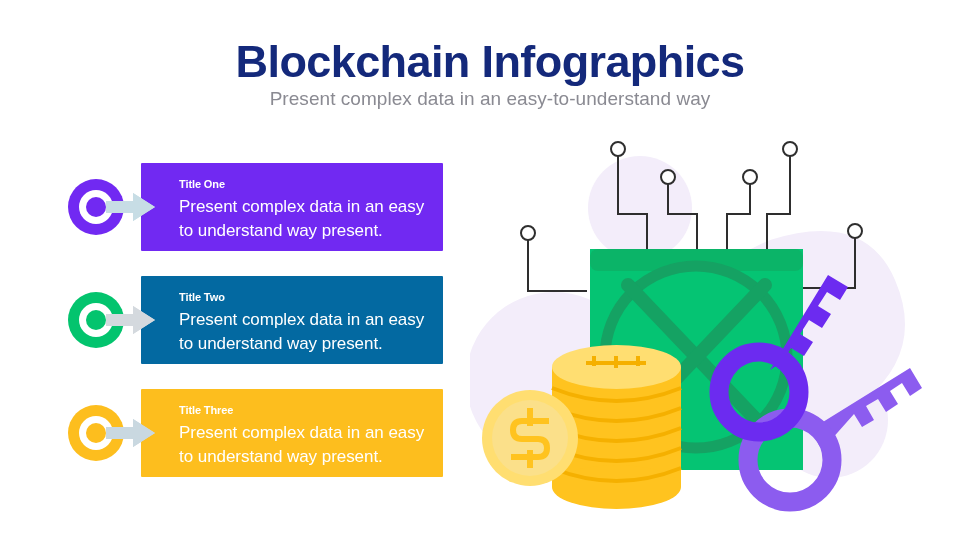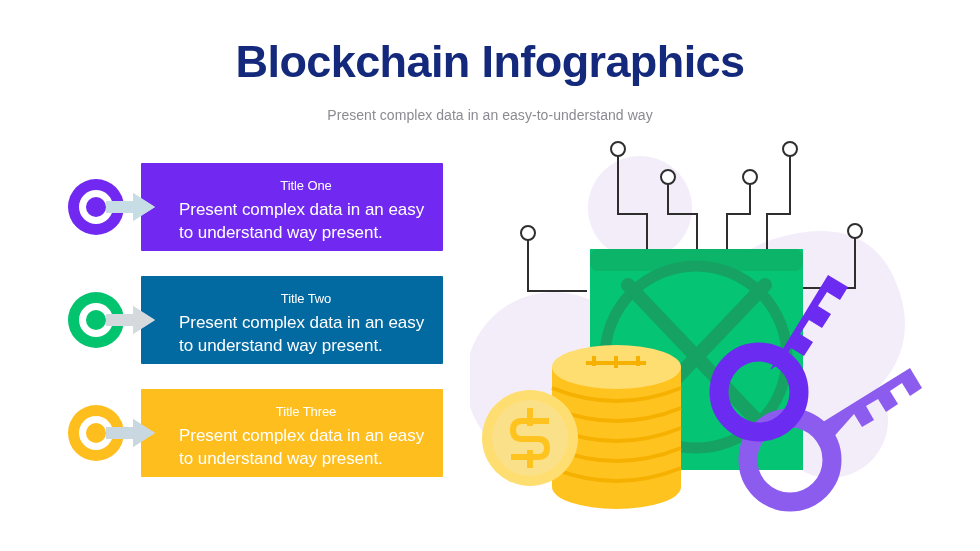--- a/index.html
+++ b/index.html
@@ -27,22 +27,22 @@
   }
   #title {
     font-size: 45px;
     font-weight: bold;
     color: #14297B;
     letter-spacing: -0.6px;
     line-height: 1.08;
     white-space: nowrap;
   }
   #subtitle {
-    margin-top: 20px;
-    font-size: 14px;
+    margin-top: 1px;
+    font-size: 19px;
     font-weight: 400;
     color: #8A8A92;
     letter-spacing: 0.05px;
   }
 
   
   #list {
     position: absolute;
     left: 55px;
     top: 163px;
@@ -63,26 +63,25 @@
     height: 88px;
     border-radius: 1px;
   }
   .bar-text {
     position: absolute;
     left: 38px;
     top: 15px;
     right: 10px;
   }
   .bar-title {
-    font-size: 13px;
-    font-weight: normal;
+    font-size: 11px;
+    font-weight: bold;
     color: #ffffff;
     letter-spacing: -0.1px;
     line-height: 1.2;
-    text-align: center;
   }
   .bar-desc {
     margin-top: 4px;
     font-size: 17px;
     color: #ffffff;
     line-height: 1.38;
     letter-spacing: -0.05px;
     white-space: pre-line;
   }
 

